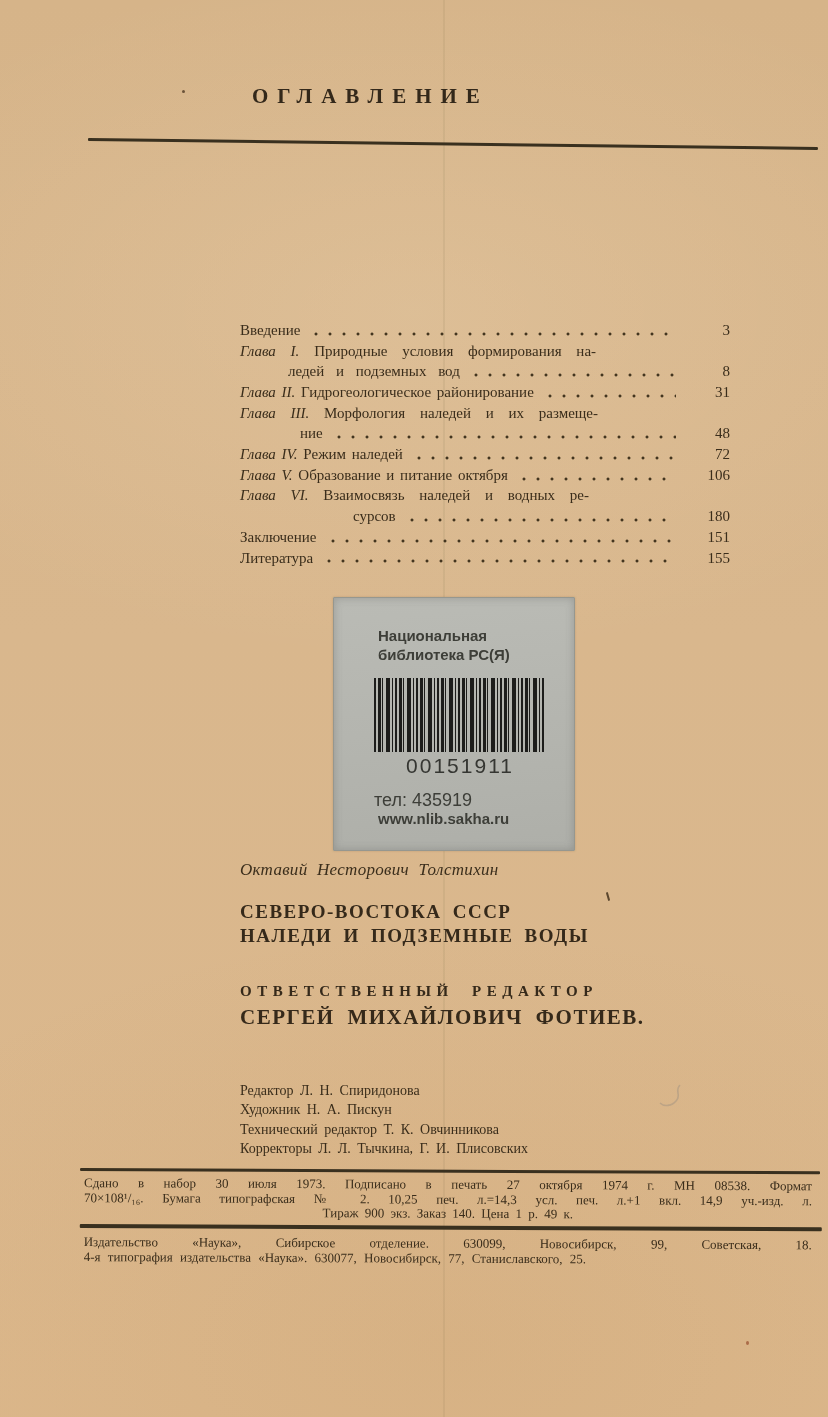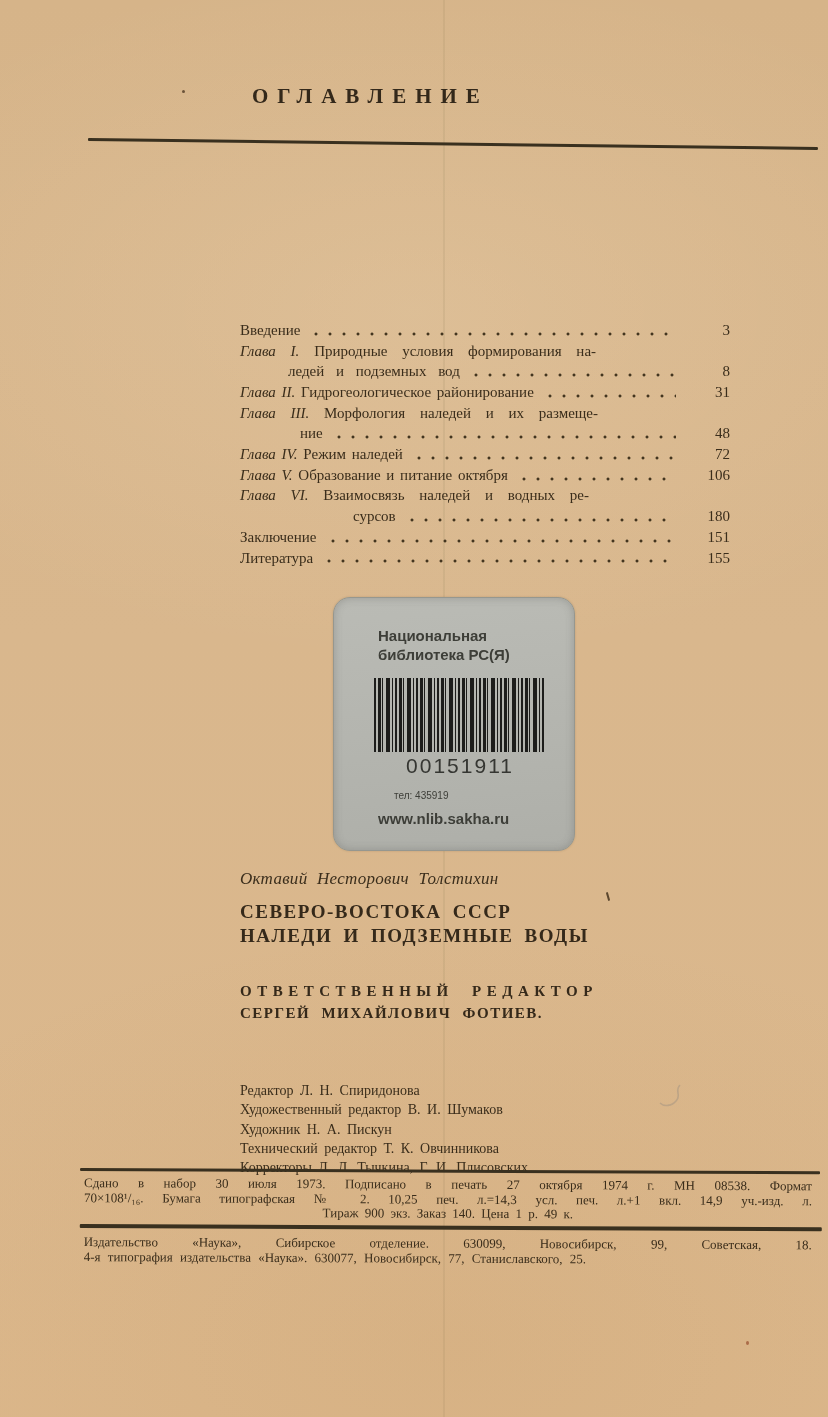--- a/index.html
+++ b/index.html
@@ -40,43 +40,43 @@
   .tpage{flex:0 0 52px;text-align:right;}
   .nodot .tline{word-spacing:11px;}
   .ws8 .tline{word-spacing:8px;}
   .ind48 .tline{margin-left:48px;}
   .ind60 .tline{margin-left:60px;}
   .ind113 .tline{margin-left:113px;}
   
   .sticker{
     top:597px;left:333px;width:240px;height:252px;
     background:linear-gradient(175deg,#babbb5 0%,#b3b4ae 60%,#aeafa9 100%);
-    border:1px solid #96978f;border-radius:17px;
+    border:1px solid #96978f;border-radius:1px;
     box-shadow:inset 0 0 8px rgba(80,80,75,0.30), 0 0 2px rgba(90,70,40,0.25);
     font-family:"Liberation Sans","DejaVu Sans",sans-serif;
     color:#41423c;
   }
   .lib-name{position:absolute;top:28px;left:44px;font-size:15px;line-height:19px;font-weight:bold;color:#3d3e38;}
   .barcode{
     position:absolute;top:80px;left:40px;width:172px;height:74px;
     background:repeating-linear-gradient(90deg,
       #1d1d1b 0 2px, rgba(0,0,0,0) 2px 4px,
       #1d1d1b 4px 7px, rgba(0,0,0,0) 7px 8px,
       #1d1d1b 8px 9px, rgba(0,0,0,0) 9px 12px,
       #1d1d1b 12px 16px, rgba(0,0,0,0) 16px 18px,
       #1d1d1b 18px 19px, rgba(0,0,0,0) 19px 21px);
   }
   .barnum{position:absolute;top:156px;left:30px;width:192px;text-align:center;font-size:21px;letter-spacing:2px;color:#353632;}
-  .lib-tel{position:absolute;top:192px;left:60px;font-size:10px;color:#3d3e38;}
+  .lib-tel{position:absolute;top:192px;left:40px;font-size:18px;color:#3d3e38;}
   .lib-www{position:absolute;top:212px;left:44px;font-size:15px;font-weight:bold;color:#3d3e38;}
   
-  .author{top:860px;left:240px;font-size:17px;font-style:italic;word-spacing:5px;letter-spacing:0.3px;color:#3b2e1c;margin-top:9px;}
+  .author{top:860px;left:240px;font-size:17px;font-style:italic;word-spacing:5px;letter-spacing:0.3px;color:#3b2e1c;}
   .book-title{top:900px;left:240px;font-size:19px;font-weight:bold;line-height:24px;letter-spacing:1.5px;word-spacing:5px;color:#35291a;}
   .resp-label{top:983px;left:240px;font-size:15px;font-weight:bold;letter-spacing:5.5px;word-spacing:9px;color:#35291a;text-align:center;}
-  .resp-name{top:1005px;left:240px;font-size:15px;font-weight:bold;letter-spacing:1.5px;word-spacing:6px;color:#35291a;}
+  .resp-name{top:1005px;left:240px;font-size:21px;font-weight:bold;letter-spacing:1.5px;word-spacing:6px;color:#35291a;}
   .credits{top:1081px;left:240px;font-size:14px;line-height:19.3px;word-spacing:3px;color:#3a2d1b;}
   
   .bottom{top:0;left:0;width:828px;height:1417px;transform:rotate(0.25deg);transform-origin:60px 1180px;}
   .rule2{top:1168px;left:80px;width:740px;height:3px;}
   .rule3{top:1224px;left:80px;width:742px;height:3.5px;}
   .imprint{top:1176px;left:84px;width:728px;font-size:13px;line-height:14.6px;color:#3a2d1b;}
   .imp-j{text-align:justify;text-align-last:justify;}
   .imp-c{text-align:center;word-spacing:3px;}
   .publisher{top:1234px;left:84px;width:728px;font-size:13px;line-height:15.2px;color:#3a2d1b;}
   .pub-j{text-align:justify;text-align-last:justify;}
@@ -170,21 +170,20 @@
   <div class="abs author">Октавий Несторович Толстихин</div>
   <div class="abs book-title">
     <div>СЕВЕРО-ВОСТОКА СССР</div>
     <div>НАЛЕДИ И ПОДЗЕМНЫЕ ВОДЫ</div>
   </div>
   <div class="abs resp-label">ОТВЕТСТВЕННЫЙ РЕДАКТОР</div>
   <div class="abs resp-name">СЕРГЕЙ МИХАЙЛОВИЧ ФОТИЕВ.</div>
 
   <div class="abs credits">
     <div>Редактор Л. Н. Спиридонова</div>
-    <div>Художественный редактор В. И. Шумаков</div>
     <div>Художник Н. А. Пискун</div>
     <div>Технический редактор Т. К. Овчинникова</div>
     <div>Корректоры Л. Л. Тычкина, Г. И. Плисовских</div>
   </div>
 
   <div class="abs bottom">
     <div class="rule rule2"></div>
     <div class="abs imprint">
       <div class="imp-j">Сдано в набор 30 июля 1973. Подписано в печать 27 октября 1974 г. МН 08538. Формат</div>
       <div class="imp-j">70×108¹/₁₆. Бумага типографская № 2. 10,25 печ. л.=14,3 усл. печ. л.+1 вкл. 14,9 уч.-изд. л.</div>

